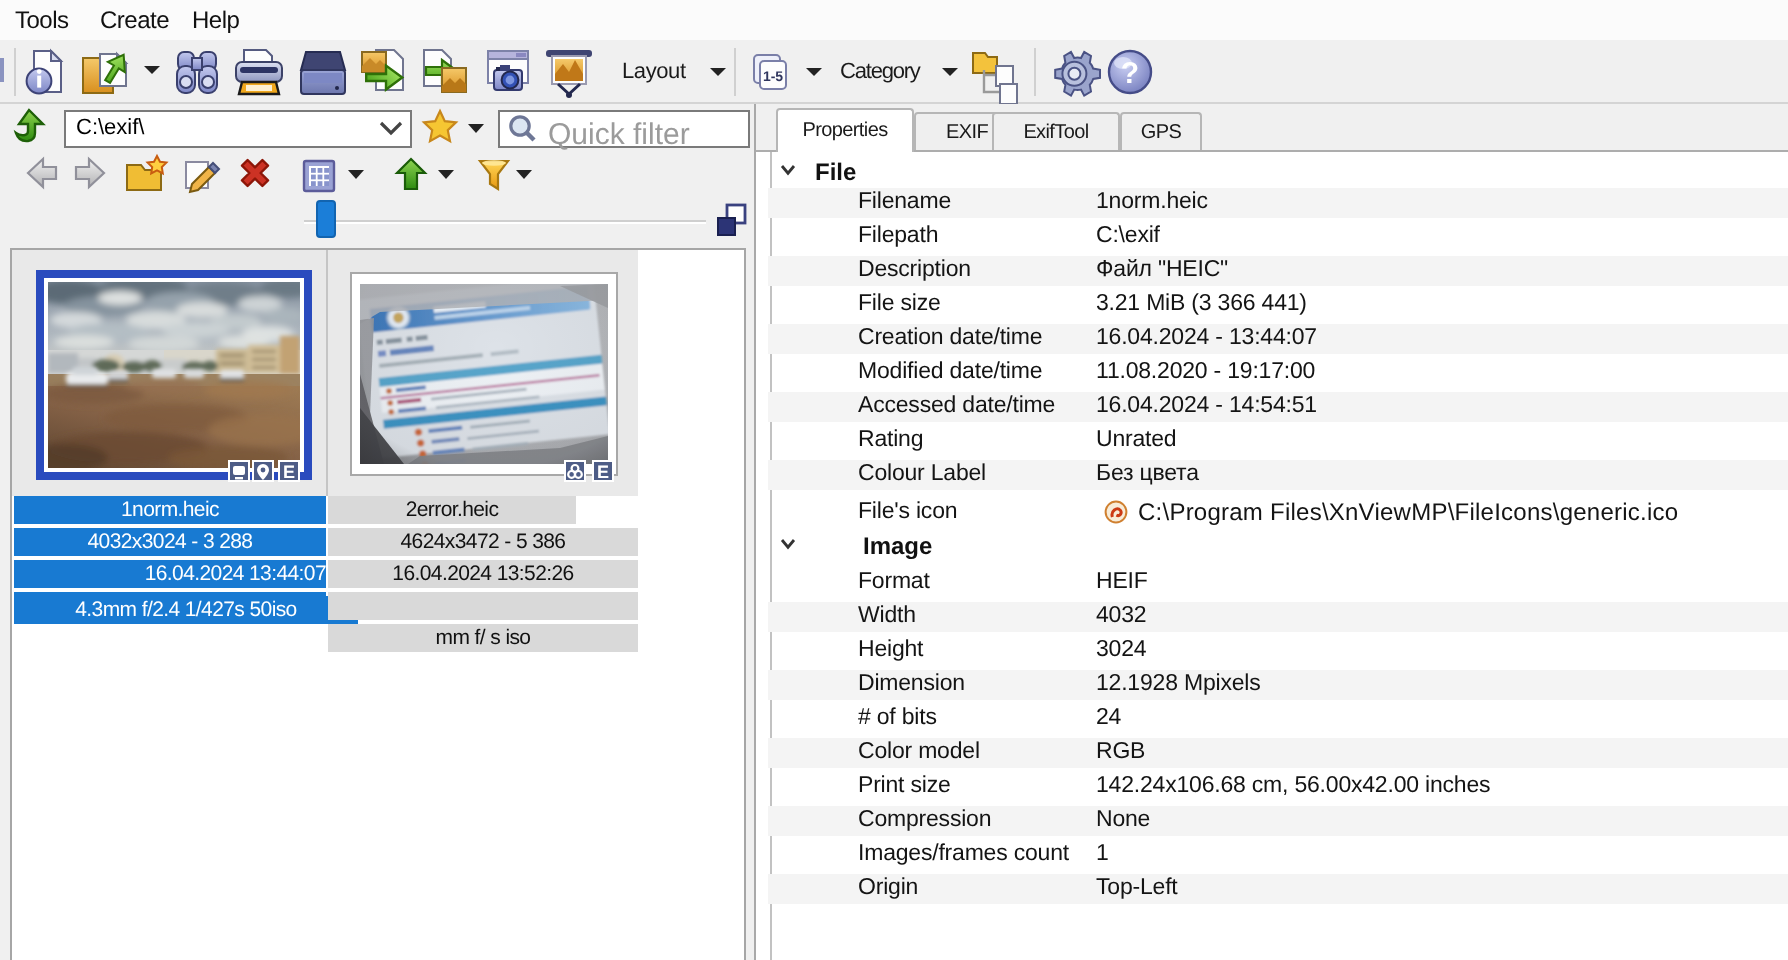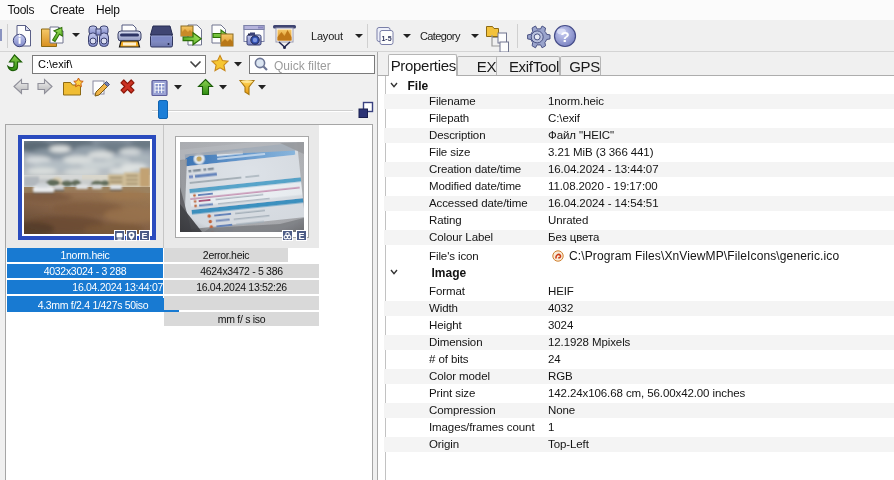--- a/index.html
+++ b/index.html
@@ -28,21 +28,21 @@
 .inforow { position:absolute; height:14px; font-size:10.5px; letter-spacing:-0.3px; text-align:center; line-height:14px; }
 .rowsel { background:#187ad2; color:#fff; }
 .rowun { background:#d9d9d9; color:#111; }
 #frame1 { position:absolute; left:12px; top:10px; width:138px; height:105px; background:#fff; border:4px solid #2a4bbe; }
 #frame2 { position:absolute; left:169px; top:11px; width:134px; height:102px; background:#fff; border:1px solid #a8a8a8; }
 .badge { position:absolute; width:11px; height:11px; background:#4d5c86; border:1px solid #fff; color:#fff; font-size:9px; font-weight:bold; text-align:center; line-height:11px; }
 
 #splitter { position:absolute; left:377px; top:52px; width:1px; height:428px; background:#a9a9a9; }
 
 #rpanel { position:absolute; left:378px; top:76px; width:516px; height:404px; background:#fff; }
-.tab { position:absolute; top:56px; height:20px; background:#efefef; border:1px solid #b6b6b6; border-bottom:none; border-radius:2px 2px 0 0; font-size:15px; letter-spacing:-0.3px; text-align:right; color:#1a1a1a; }
+.tab { position:absolute; top:56px; height:20px; background:#efefef; border:1px solid #b6b6b6; border-bottom:none; border-radius:2px 2px 0 0; font-size:10px; letter-spacing:-0.3px; text-align:center; color:#1a1a1a; }
 #tabline { position:absolute; left:378px; top:75px; width:516px; height:1px; background:#adadad; }
 .prow { position:absolute; left:384px; width:510px; height:15px; font-size:11.5px; letter-spacing:-0.1px; line-height:15px; color:#141414; }
 .pgray { background:#f4f4f4; }
 .plabel { position:absolute; left:45px; }
 .pvalue { position:absolute; left:164px; }
 .phead { position:absolute; left:384px; width:510px; height:15px; font-size:12px; font-weight:bold; color:#111; line-height:15px; }
 .chev { position:absolute; left:6px; top:2.5px; width:8px; height:8px; }
 </style>
 </head>
 <body>
@@ -188,21 +188,21 @@
     <div class="caret" style="left:355px; top:14px;"></div>
     <div class="sep" style="left:367px; top:4px; height:24px;"></div>
     <div class="caret" style="left:403px; top:14px;"></div>
     <div class="tbtext" style="left:420px; top:10px; letter-spacing:-0.6px;">Category</div>
     <div class="caret" style="left:471px; top:14px;"></div>
     <div class="sep" style="left:517px; top:4px; height:24px;"></div>
   </div>
   <div id="addrrow"></div>
   <div id="combo">C:\exif\</div>
   <div id="qfilter"></div>
-  <div class="abs" style="left:274px; top:59px; font-size:12px; color:#9b9b9b;">Quick filter</div>
+  <div class="abs" style="left:274px; top:59px; font-size:15px; color:#9b9b9b;">Quick filter</div>
   <svg class="abs" style="left:0; top:52px;" width="380" height="24" viewBox="0 0 380 24">
    <defs>
     <linearGradient id="grn2" x1="0" y1="0" x2="0" y2="1">
           <stop offset="0" stop-color="#8fd44e"></stop>
           <stop offset="1" stop-color="#2e8c10"></stop>
         </linearGradient>
    </defs>
    <path d="M14.5 3 l7 7 h-4 v4.5 q0 3.5 -3.5 4 q-4.5 0.5 -6 -4 q2 1.5 4.5 1 q1.5 -0.3 1.5 -2 v-3.5 h-4.5 z" fill="url(#grn2)" stroke="#1e6008" stroke-width="1.2"></path>
    <path d="M190.5 9.5 l5 5 5-5" fill="none" stroke="#444" stroke-width="1.6"></path>
    <path d="M220 3.5 l2.4 5.1 5.6 0.6 -4.1 3.9 1.1 5.5 -5-2.8 -5 2.8 1.1-5.5 -4.1-3.9 5.6-0.6 z" fill="#f6c632" stroke="#c8881c" stroke-width="1.1"></path>

